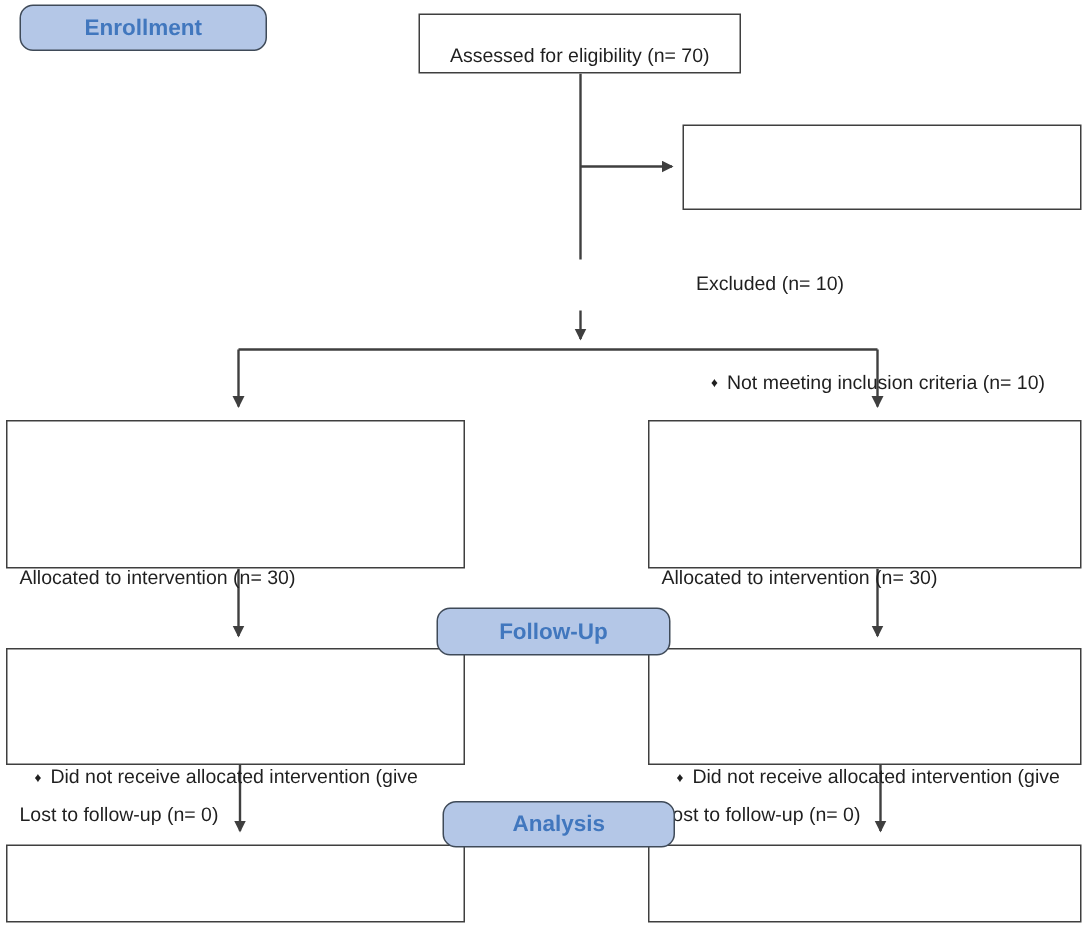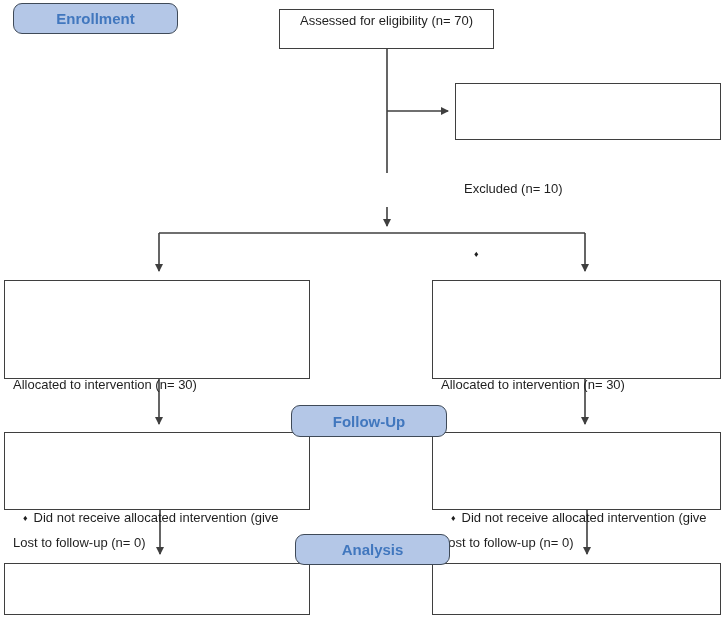--- a/index.html
+++ b/index.html
@@ -15,21 +15,21 @@
   .fbox{
     position:absolute;
     background:#ffffff;
     border:1.6px solid var(--box-border,#3f3f3f);
     box-sizing:border-box;
     font-size:13px;
     line-height:22px;
     z-index:2;
     white-space:pre-wrap;
   }
-  .fbox.center{display:flex;align-items:flex-start;justify-content:center;text-align:center;}
+  .fbox.center{display:flex;align-items:flex-end;justify-content:center;text-align:center;}
   .fbox .pad{padding:5px 8px 0 8px;}
   .line{white-space:pre-wrap;}
   .bullet-line{padding-left:10px;display:flex;align-items:baseline;}
   .bullet-glyph{font-size:9px;margin-right:6px;flex:0 0 auto;position:relative;top:-1px;}
   .cont-line{padding-left:36px;}
   .stage-badge{
     position:absolute;
     background:var(--badge-fill,#b4c7e7);
     border:1.7px solid var(--badge-border,#3f4a58);
     border-radius:9px;
@@ -77,20 +77,21 @@
 
   <div class="fbox center" style="left:279px;top:9px;width:215px;height:40px;">
     <span>Assessed for eligibility (n= 70)</span>
   </div>
 
   <div class="fbox" style="left:455px;top:83px;width:266px;height:57px;">
     <div class="pad" style="padding-top:6px;">
       <div class="line">Excluded (n= 10)</div>
       <div class="bullet-line">
         <span class="bullet-glyph">♦</span>
+        <span class="line">Not meeting inclusion criteria (n= 10)</span>
       </div>
     </div>
   </div>
 
 
   <div class="fbox" style="left:4px;top:280px;width:306px;height:99px;">
     <div class="pad">
       <div class="line">Allocated to intervention (n= 30)</div>
       <div class="bullet-line">
         <span class="bullet-glyph">♦</span>

